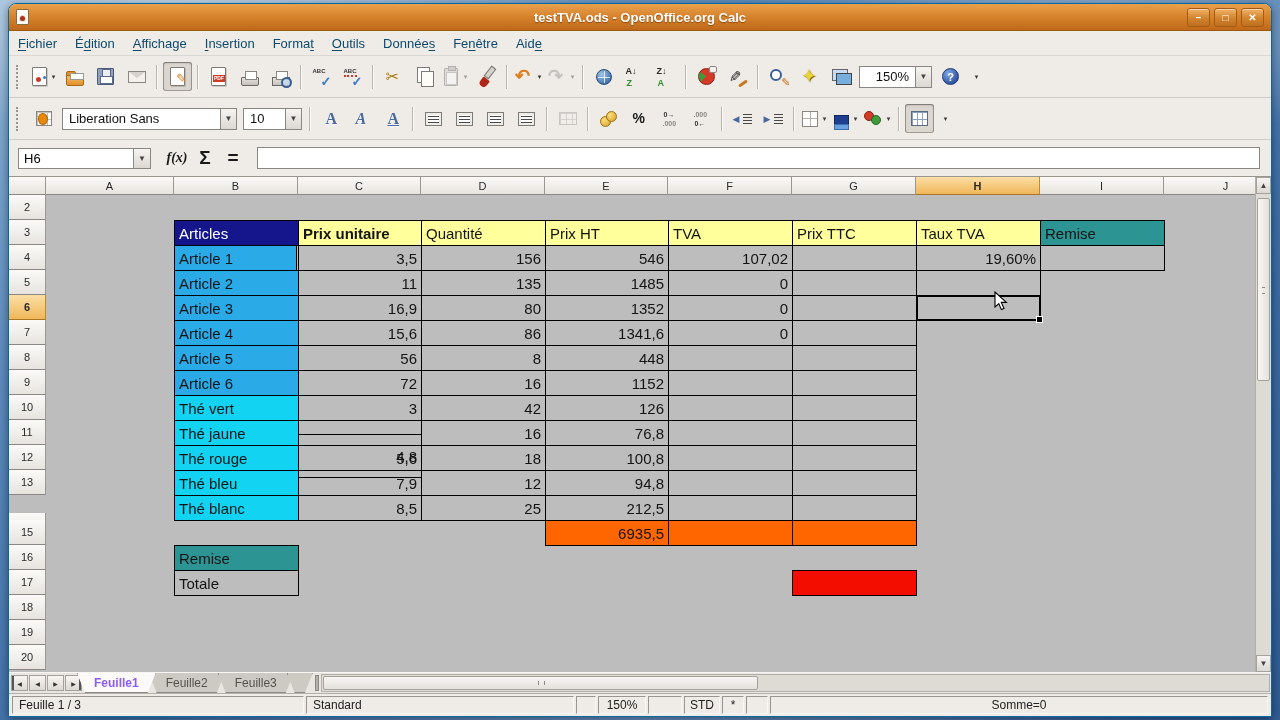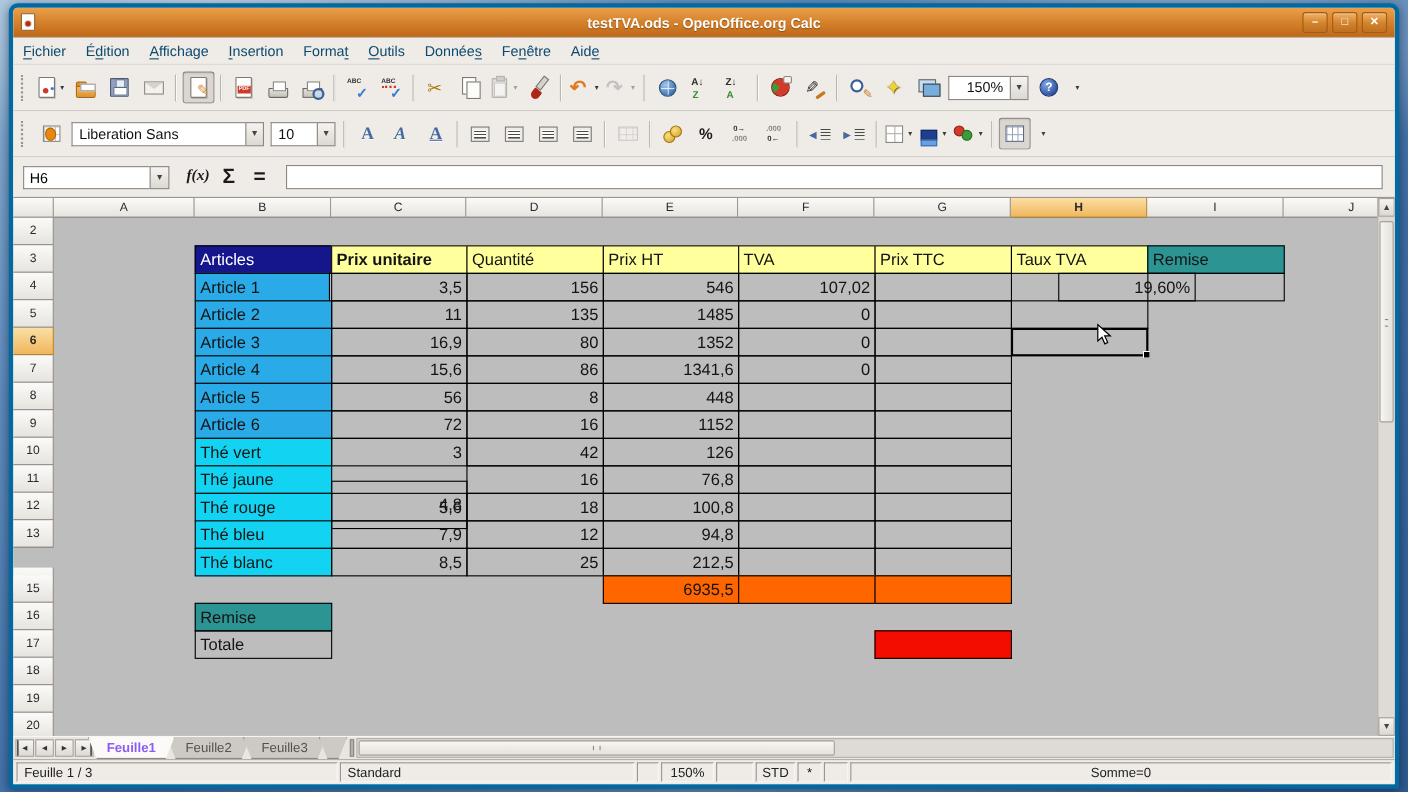--- a/index.html
+++ b/index.html
@@ -6,21 +6,21 @@
   html,body { width:1280px; height:720px; overflow:hidden;
     font-family:"Liberation Sans", sans-serif; }
   body { background:
     radial-gradient(ellipse 600px 200px at 15% 0%, rgba(255,255,255,.5), transparent 70%),
     radial-gradient(ellipse 500px 160px at 85% 4%, rgba(230,240,250,.45), transparent 70%),
     radial-gradient(ellipse 700px 300px at 50% 100%, rgba(190,215,240,.35), transparent 75%),
     linear-gradient(155deg,#8fb4d6 0%, #5d8cbe 28%, #3f6fa6 60%, #2f5c92 100%); }
 
   
   .window { position:absolute; left:8px; top:3px; width:1264px; height:714px;
-    background:#efebe7; border:4px solid #0369a1; border-radius:8px 8px 2px 2px;
+    background:#efebe7; border:1px solid #0369a1; border-radius:8px 8px 2px 2px;
     display:flex; flex-direction:column; overflow:hidden;
     box-shadow:0 2px 10px rgba(0,0,20,.45); }
 
   
   .titlebar { height:27px; flex:0 0 27px; position:relative;
     background:linear-gradient(#eaa04c 0%, #d8852e 45%, #c06818 100%);
     display:flex; align-items:center; padding:0 7px; border-bottom:1px solid #9a5a12; }
   .app-icon { width:13px; height:16px; background:#fdfdfc; border:1px solid #8a6a3a;
     border-radius:1px; position:relative; }
   .app-icon::after { content:""; position:absolute; left:3px; top:6px; width:5px; height:5px;
@@ -515,21 +515,21 @@
         <div class="cell" style="left: 659px; top: 43px; width: 125px; height: 26px; background: rgb(255, 255, 156);">TVA</div>
         <div class="cell" style="left: 783px; top: 43px; width: 125px; height: 26px; background: rgb(255, 255, 156);">Prix TTC</div>
         <div class="cell" style="left: 907px; top: 43px; width: 125px; height: 26px; background: rgb(255, 255, 156);">Taux TVA</div>
         <div class="cell" style="left: 1031px; top: 43px; width: 125px; height: 26px; background: rgb(45, 148, 148);">Remise</div>
         <div class="cell" style="left: 165px; top: 68px; width: 123px; height: 26px; background: rgb(42, 171, 232);">Article 1</div>
         <div class="cell ar" style="left: 289px; top: 68px; width: 124px; height: 26px;">3,5</div>
         <div class="cell ar" style="left: 412px; top: 68px; width: 125px; height: 26px;">156</div>
         <div class="cell ar" style="left: 536px; top: 68px; width: 124px; height: 26px;">546</div>
         <div class="cell ar" style="left: 659px; top: 68px; width: 125px; height: 26px;">107,02</div>
         <div class="cell ar" style="left: 783px; top: 68px; width: 125px; height: 26px;"></div>
-        <div class="cell ar" style="left: 950px; top: 68px; width: 125px; height: 26px;">19,60%</div>
+        <div class="cell ar" style="left: 907px; top: 68px; width: 125px; height: 26px;">19,60%</div>
         <div class="cell ar" style="left: 1031px; top: 68px; width: 125px; height: 26px;"></div>
         <div class="cell" style="left: 165px; top: 93px; width: 125px; height: 26px; background: rgb(42, 171, 232);">Article 2</div>
         <div class="cell ar" style="left: 289px; top: 93px; width: 124px; height: 26px;">11</div>
         <div class="cell ar" style="left: 412px; top: 93px; width: 125px; height: 26px;">135</div>
         <div class="cell ar" style="left: 536px; top: 93px; width: 124px; height: 26px;">1485</div>
         <div class="cell ar" style="left: 659px; top: 93px; width: 125px; height: 26px;">0</div>
         <div class="cell ar" style="left: 783px; top: 93px; width: 125px; height: 26px;"></div>
         <div class="cell ar" style="left: 907px; top: 93px; width: 125px; height: 26px;"></div>
         <div class="cell" style="left: 165px; top: 118px; width: 125px; height: 26px; background: rgb(42, 171, 232);">Article 3</div>
         <div class="cell ar" style="left: 289px; top: 118px; width: 124px; height: 26px;">16,9</div>

